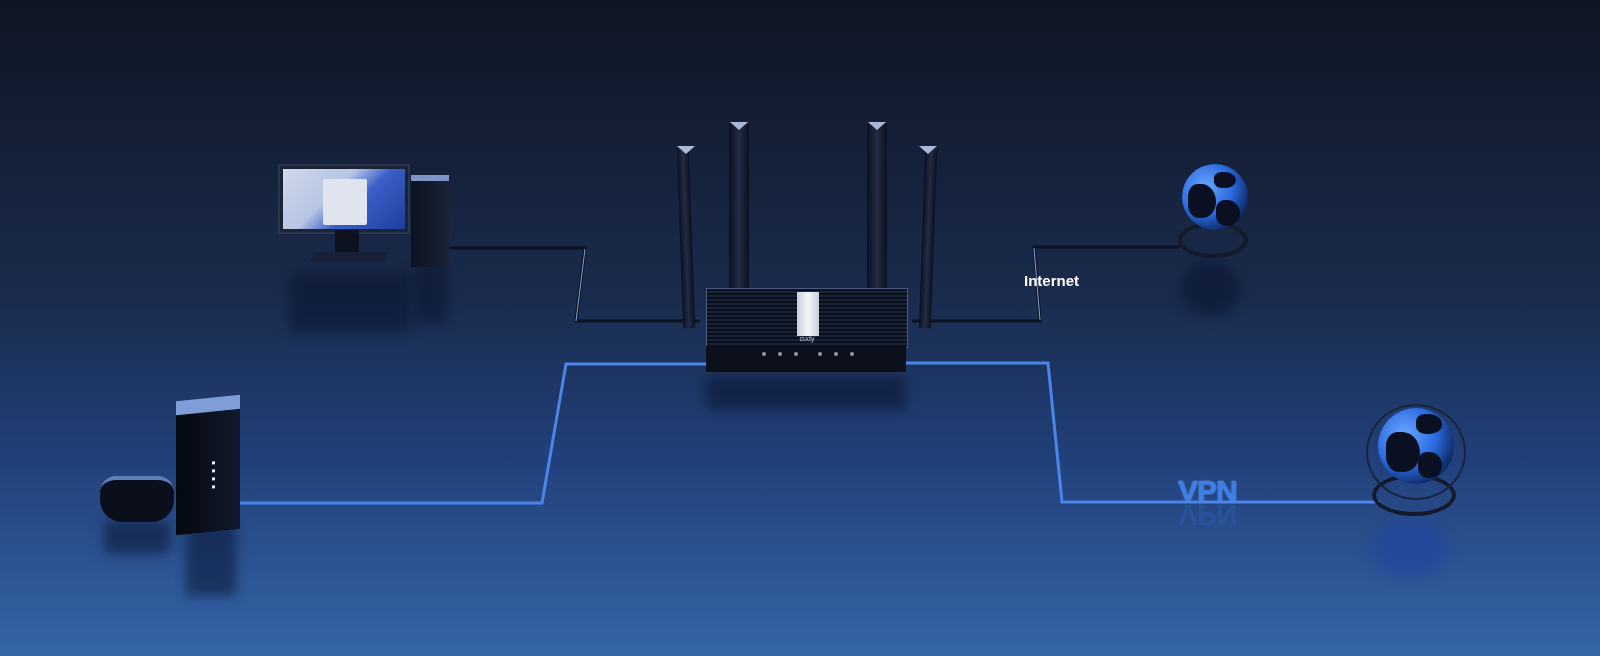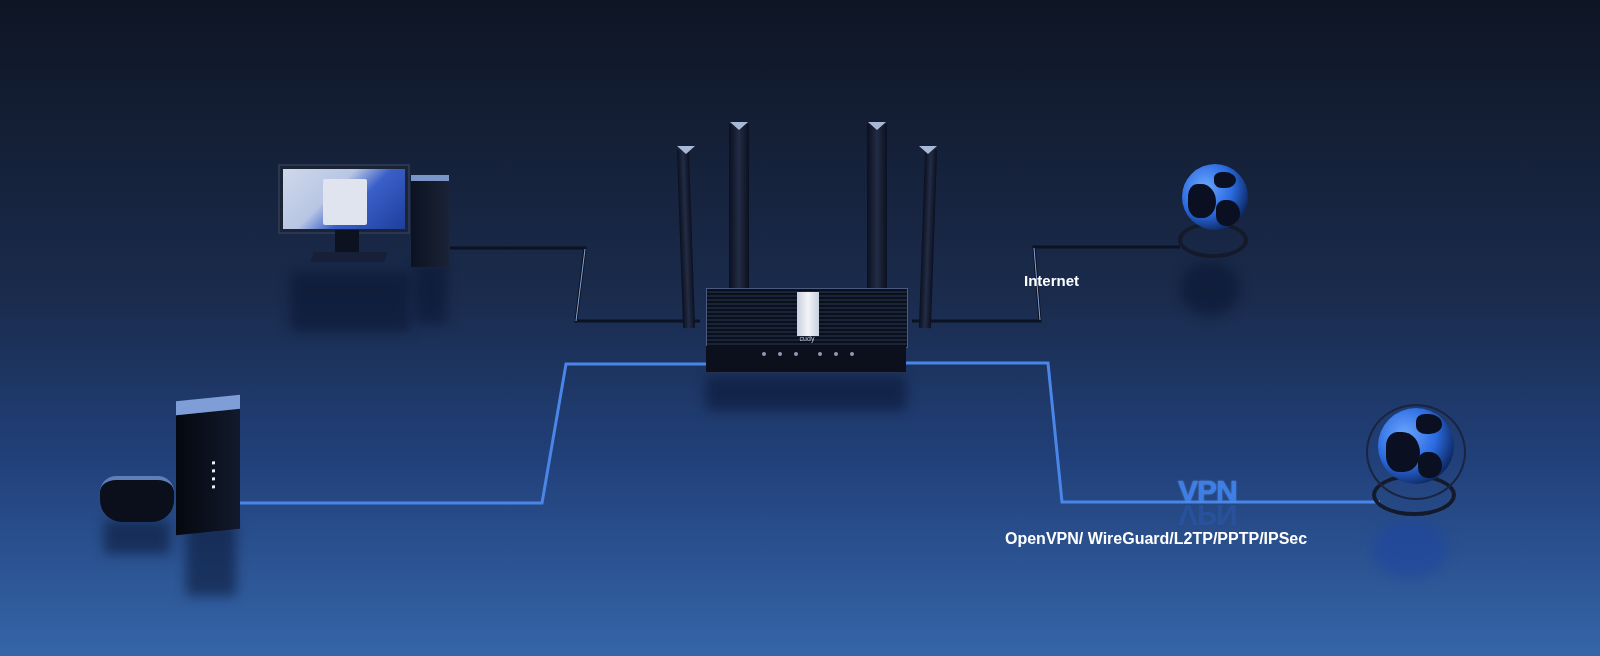--- a/index.html
+++ b/index.html
@@ -133,15 +133,14 @@
     <div class="globe" style="position:absolute;left:16px;top:10px;width:76px;height:76px;">
       <div class="land" style="left:8px;top:24px;width:34px;height:40px;"></div>
       <div class="land" style="left:38px;top:6px;width:26px;height:20px;"></div>
       <div class="land" style="left:40px;top:44px;width:24px;height:26px;"></div>
     </div>
   </div>
 
   <div class="label internet">Internet</div>
   <div class="vpn-reflection">VPN</div>
   <div class="vpn-word">VPN</div>
-  <div class="label protocols">OpenVPN/ WireGuard/L2TP/PPTP/IPSec</div>
 
 </div>
 
 </body></html>

